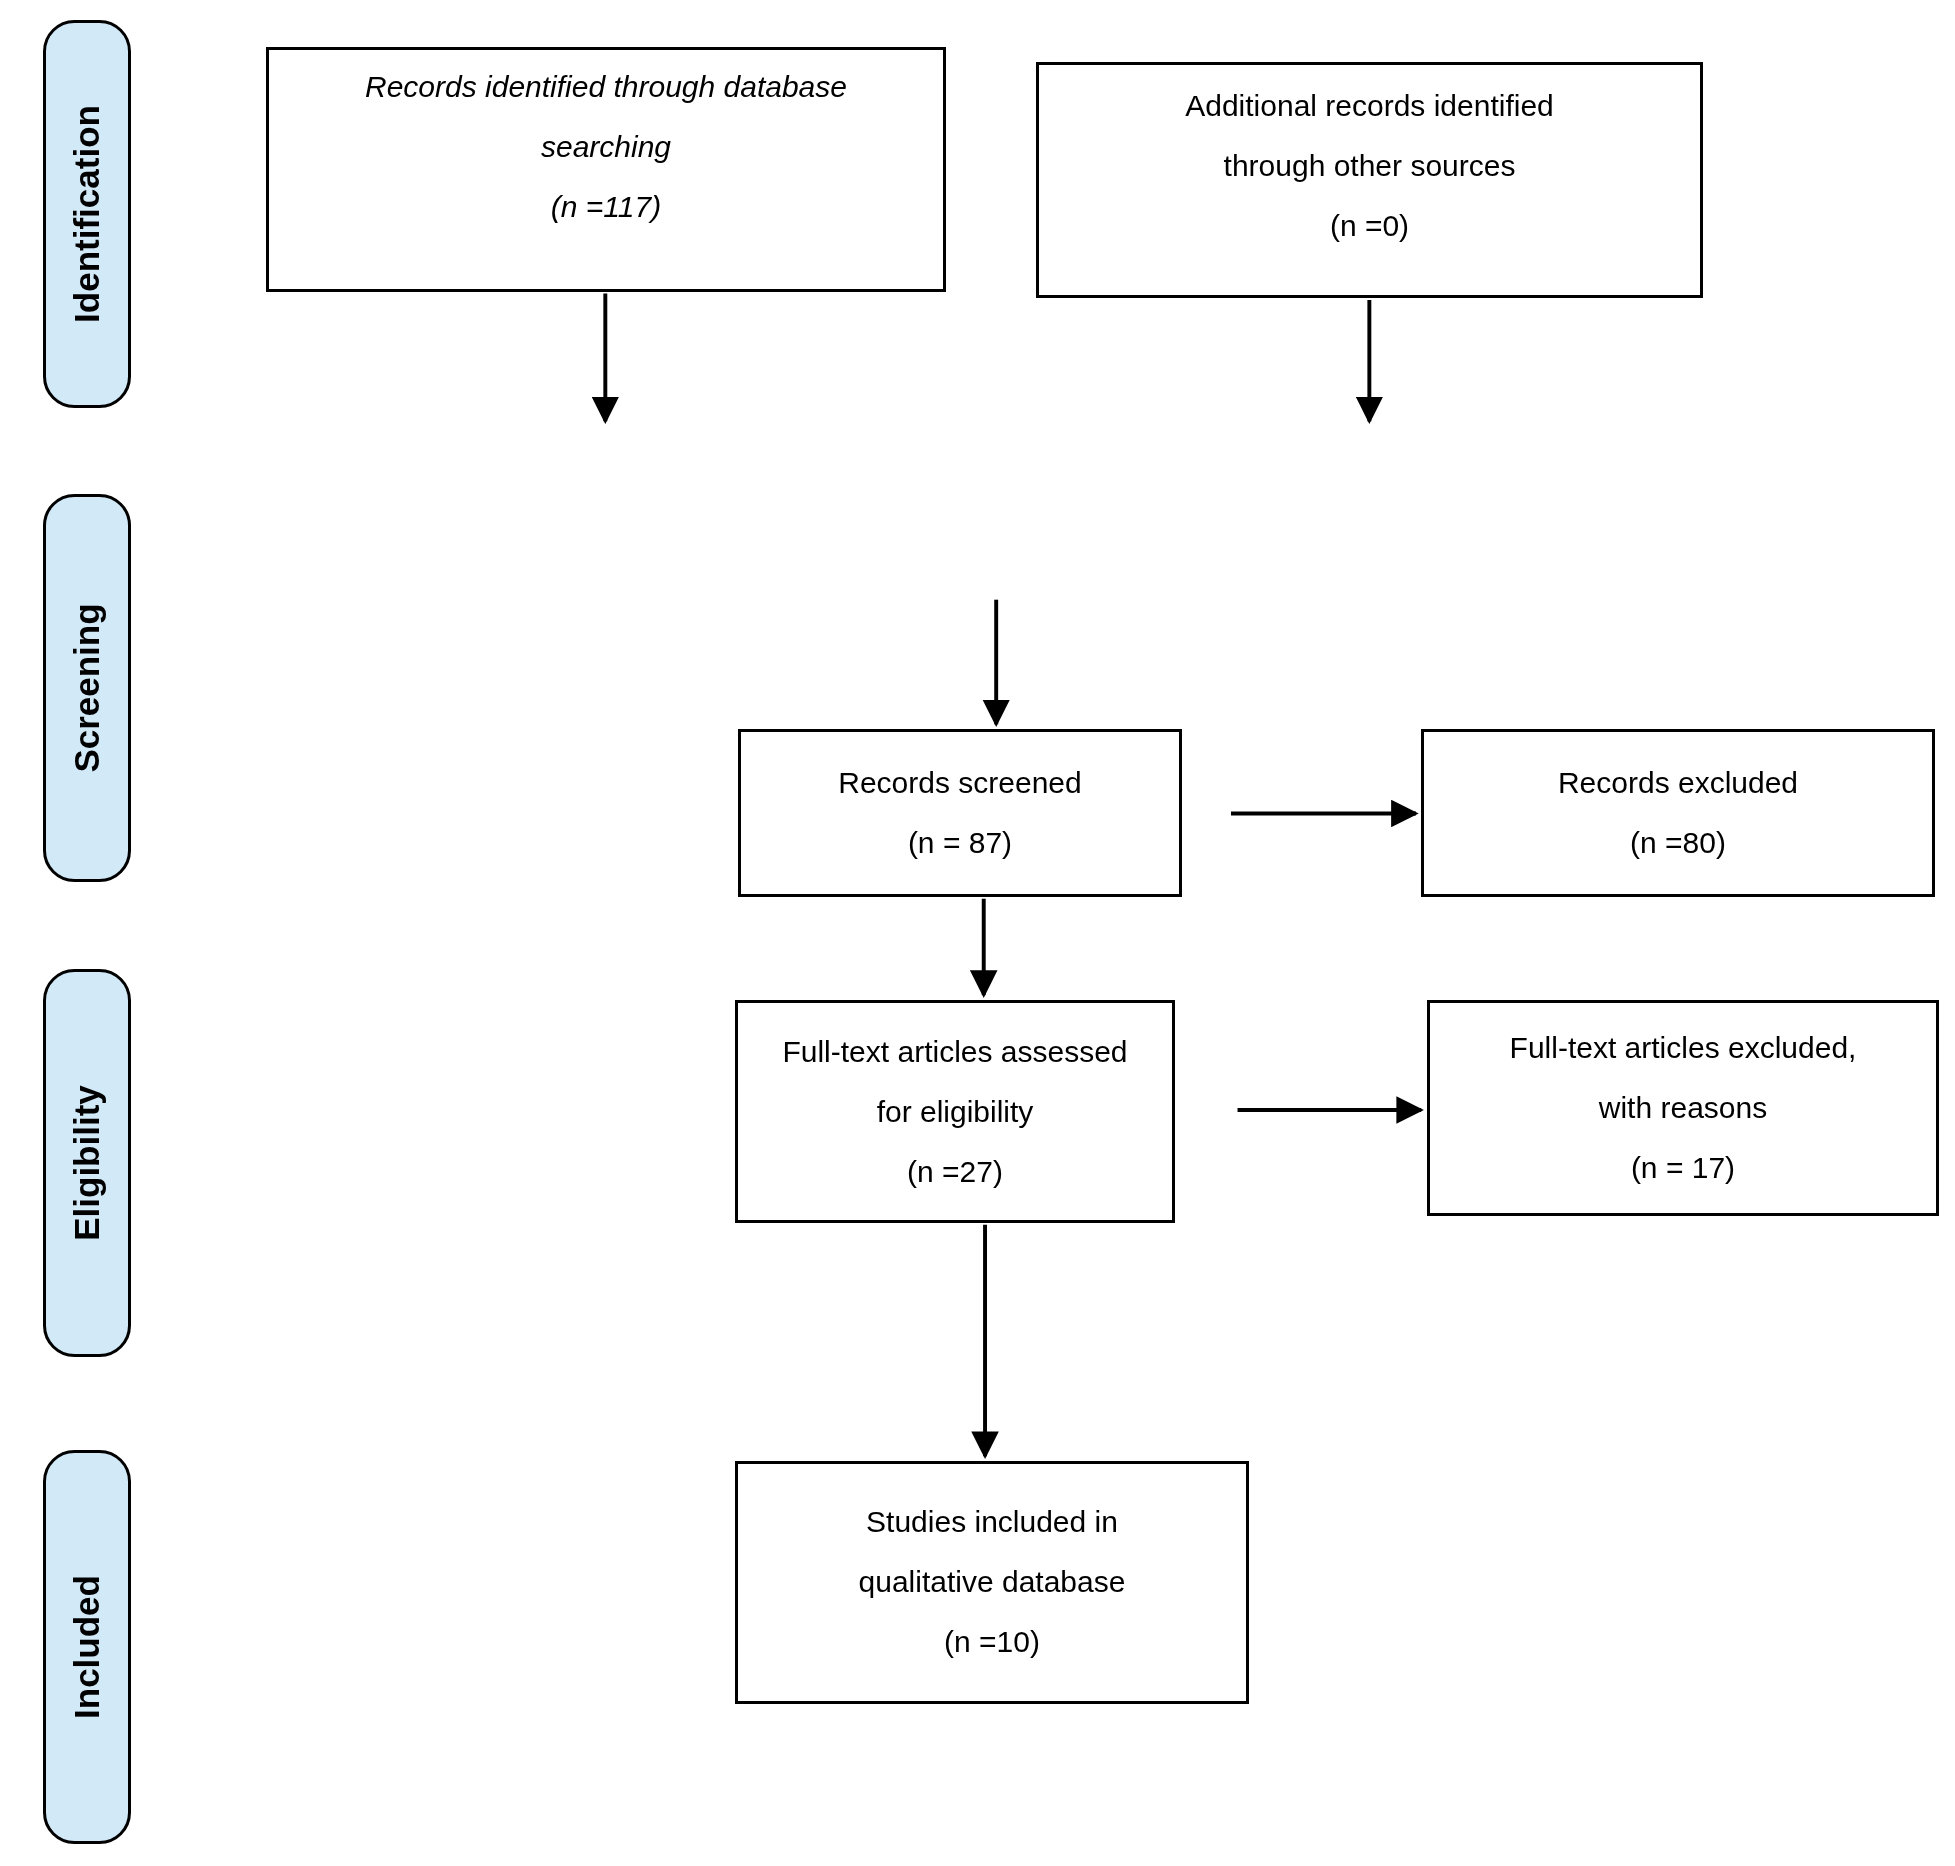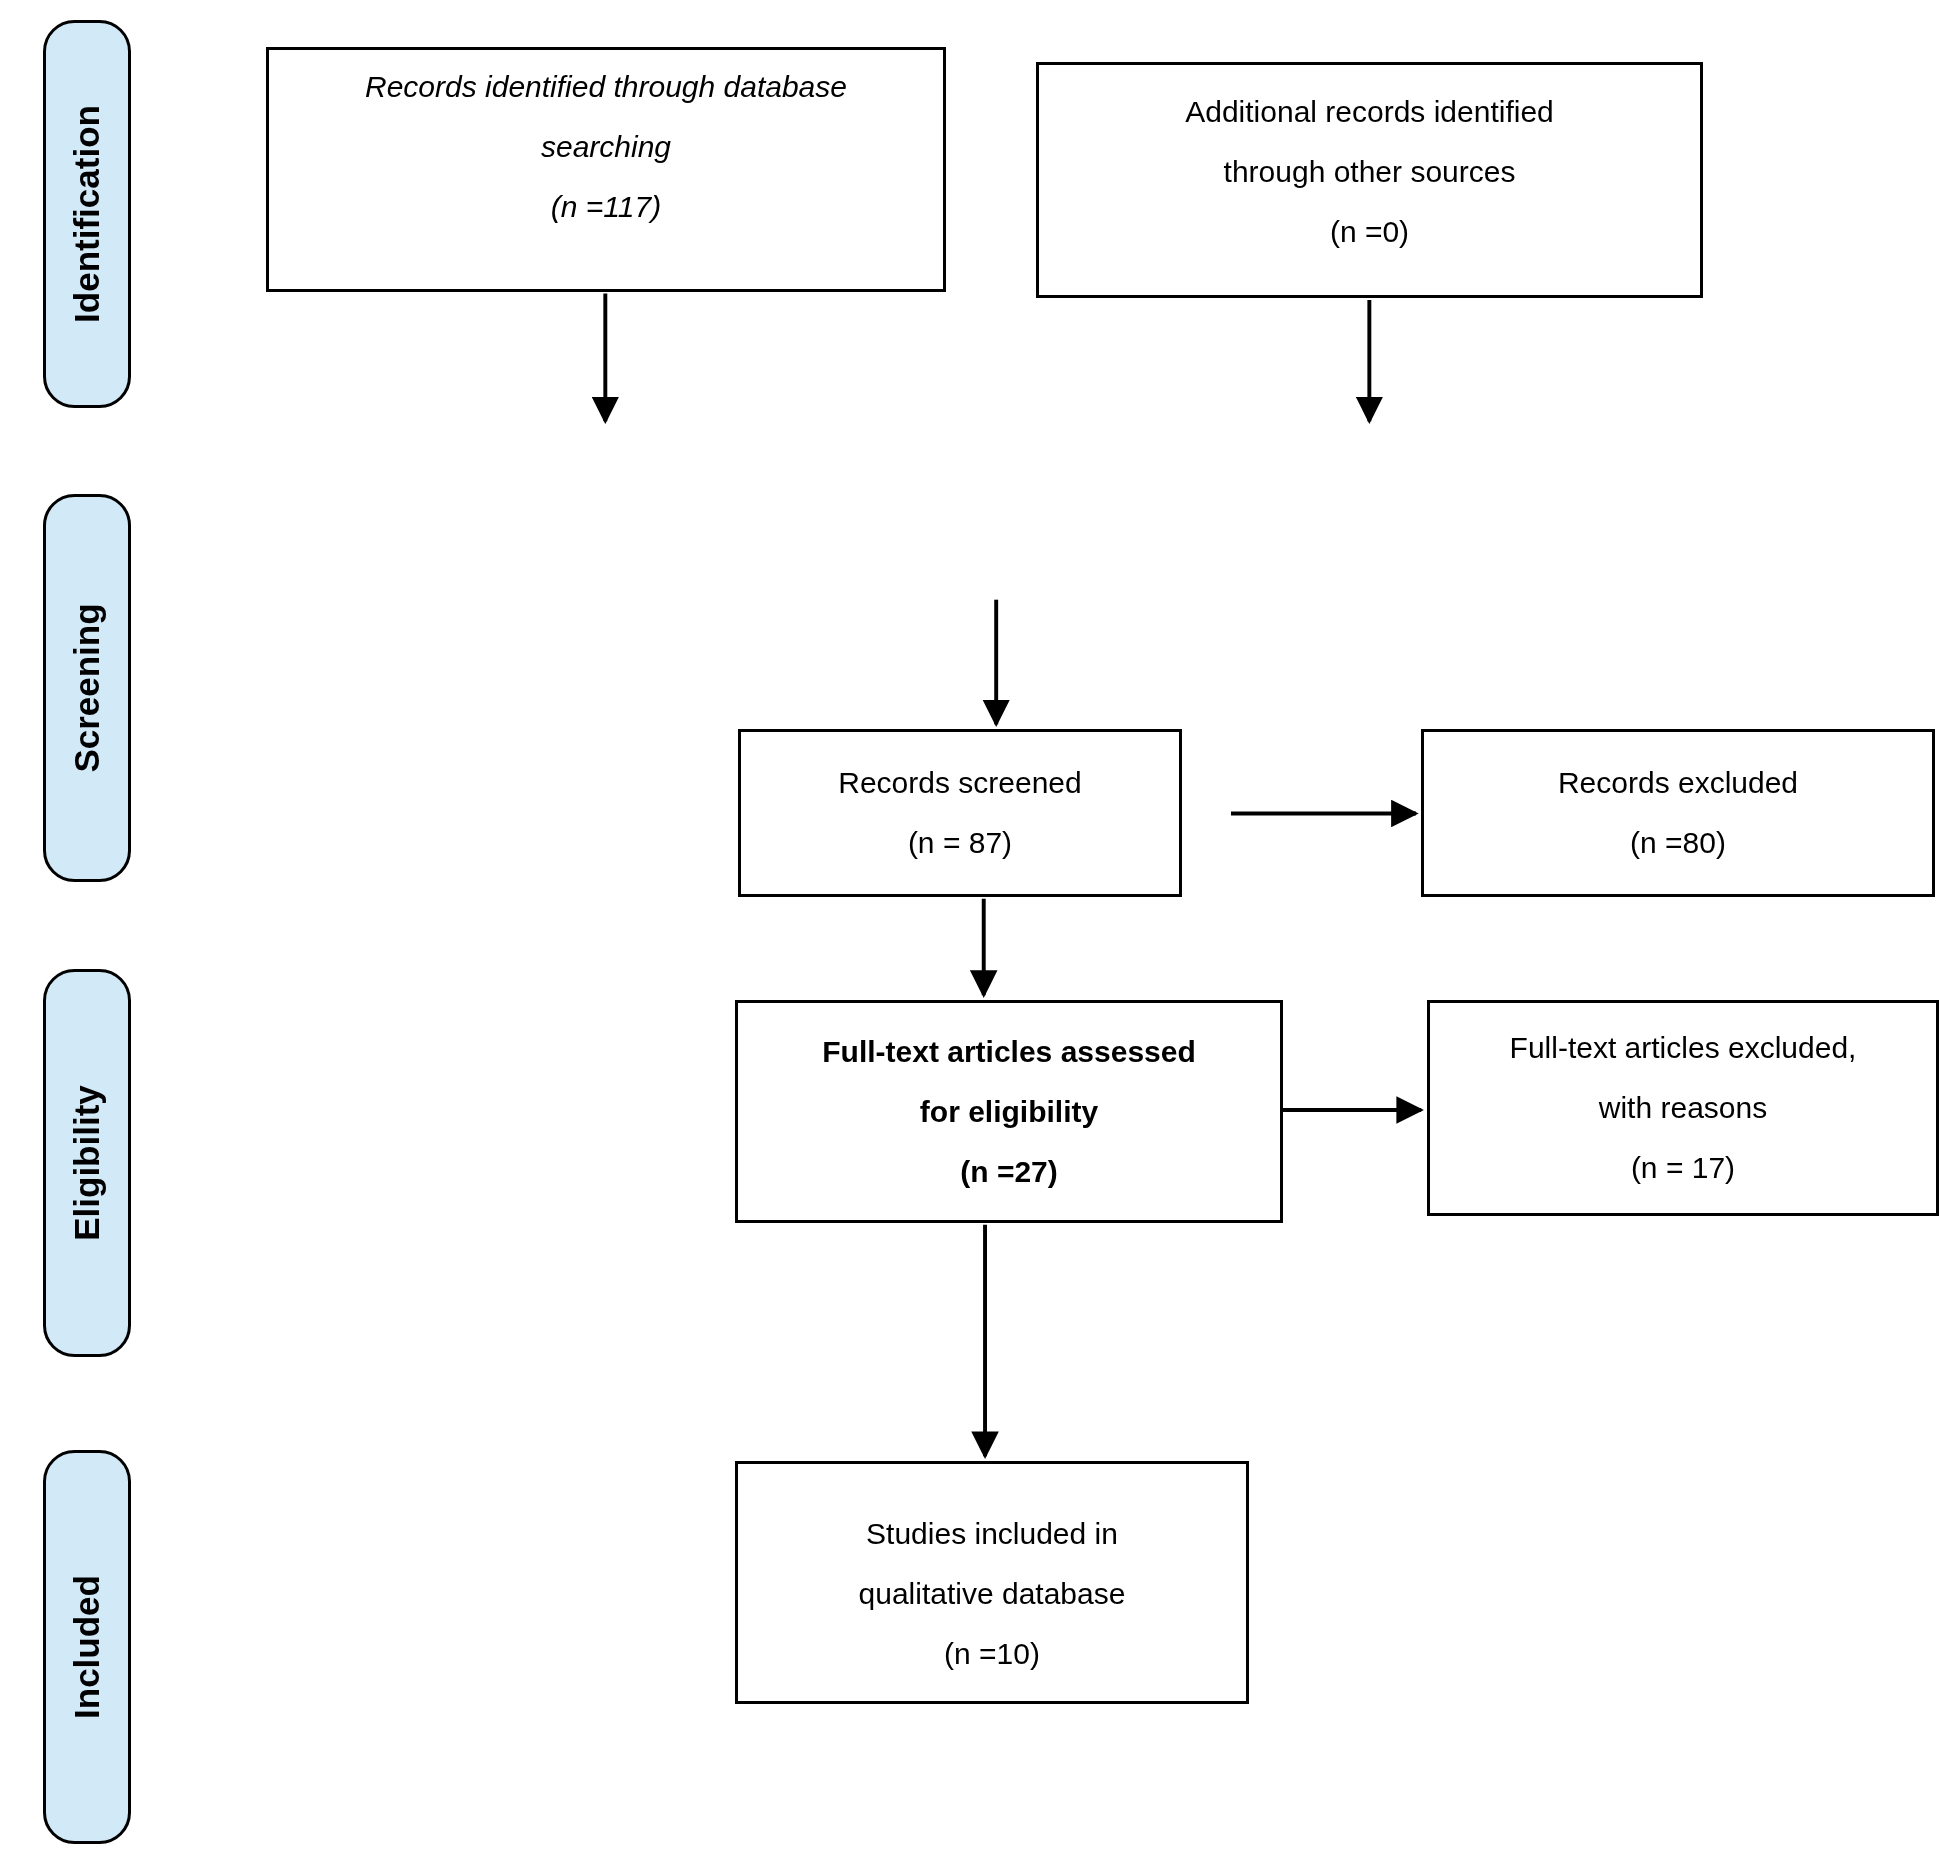--- a/index.html
+++ b/index.html
@@ -46,21 +46,21 @@
     box-sizing: border-box;
     display: flex;
     flex-direction: column;
     align-items: center;
     justify-content: center;
     text-align: center;
     font-size: 30px;
     line-height: 60px;
   }
   .box.bias-top { padding-bottom: 46px; font-style: italic; }
-  .box.bias-top-sm { padding-bottom: 17px; }
+  .box.bias-top-sm { padding-bottom: 29px; }
   .line { white-space: nowrap; }
   .arrow-layer {
     position: absolute;
     left: 0;
     top: 0;
     width: 1955px;
     height: 1867px;
     pointer-events: none;
   }
 </style>
@@ -113,21 +113,21 @@
   <div class="box" style="left:738px; top:729px; width:444px; height:168px;">
     <div class="line">Records screened</div>
     <div class="line">(n = 87)</div>
   </div>
 
   <div class="box" style="left:1421px; top:729px; width:514px; height:168px;">
     <div class="line">Records excluded</div>
     <div class="line">(n =80)</div>
   </div>
 
-  <div class="box" style="left:735px; top:1000px; width:548px; height:223px;font-weight:bold;">
+  <div class="box" style="left:735px; top:1000px; width:440px; height:223px;">
     <div class="line">Full-text articles assessed</div>
     <div class="line">for eligibility</div>
     <div class="line">(n =27)</div>
   </div>
 
   <div class="box" style="left:1427px; top:1000px; width:512px; height:216px;text-align:right;">
     <div class="line">Full-text articles excluded,</div>
     <div class="line">with reasons</div>
     <div class="line">(n = 17)</div>
   </div>

